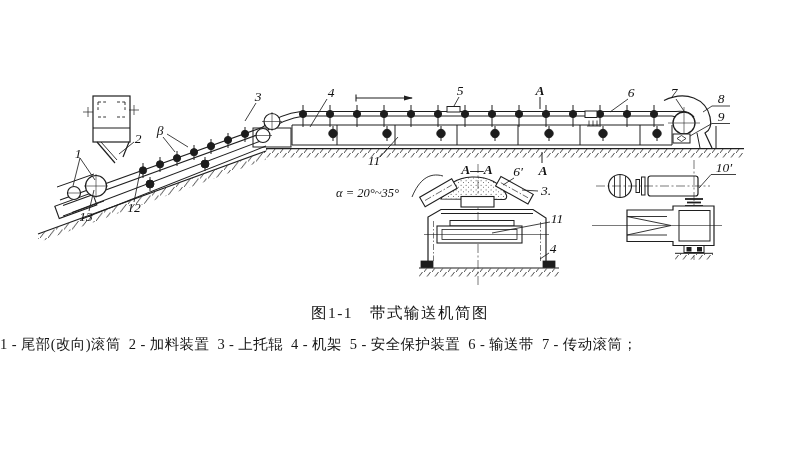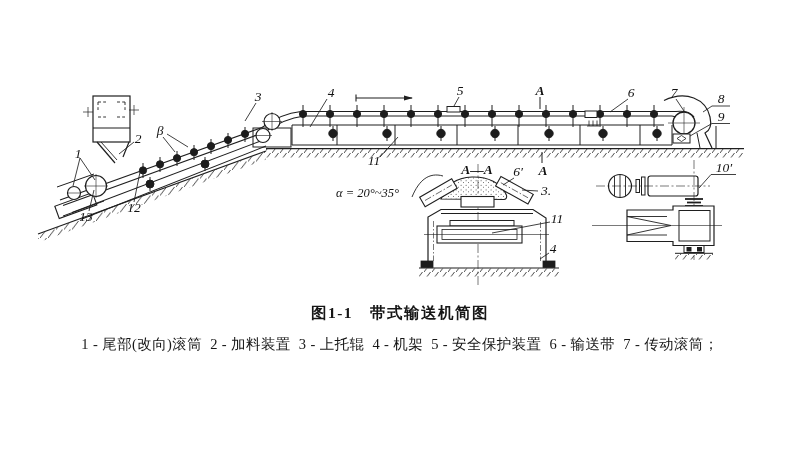--- a/index.html
+++ b/index.html
@@ -1,22 +1,22 @@
 <!DOCTYPE html>
 <html><head>
 <meta charset="utf-8">
 <style>
   html,body{margin:0;padding:0;background:#ffffff;}
   body{width:800px;height:450px;overflow:hidden;position:relative;
        font-family:"Liberation Serif", serif;color:#161616;}
   .stage{position:absolute;left:0;top:0;width:800px;height:450px;background:#fff;}
   svg{position:absolute;left:0;top:0;}
   .caption{position:absolute;left:0;top:303px;width:800px;text-align:center;
-           font-size:15.5px;font-weight:700;letter-spacing:1.5px;white-space:pre;}
-  .legend{position:absolute;left:0;width:800px;text-align:center;
+           font-size:15.5px;font-weight:400;letter-spacing:1.5px;white-space:pre;}
+  .legend{position:absolute;left:0;width:800px;text-align:left;
           font-size:14.5px;letter-spacing:0.4px;white-space:pre;}
   .l1{top:335px;}
   .l2{top:364px;}
   .lbl{font:italic 13.5px "Liberation Serif", serif;fill:#121212;}
   .lblb{font:italic bold 13.5px "Liberation Serif", serif;fill:#121212;}
   .sm{font:italic 12.5px "Liberation Serif", serif;fill:#121212;}
 </style>
 </head>
 <body>
 

